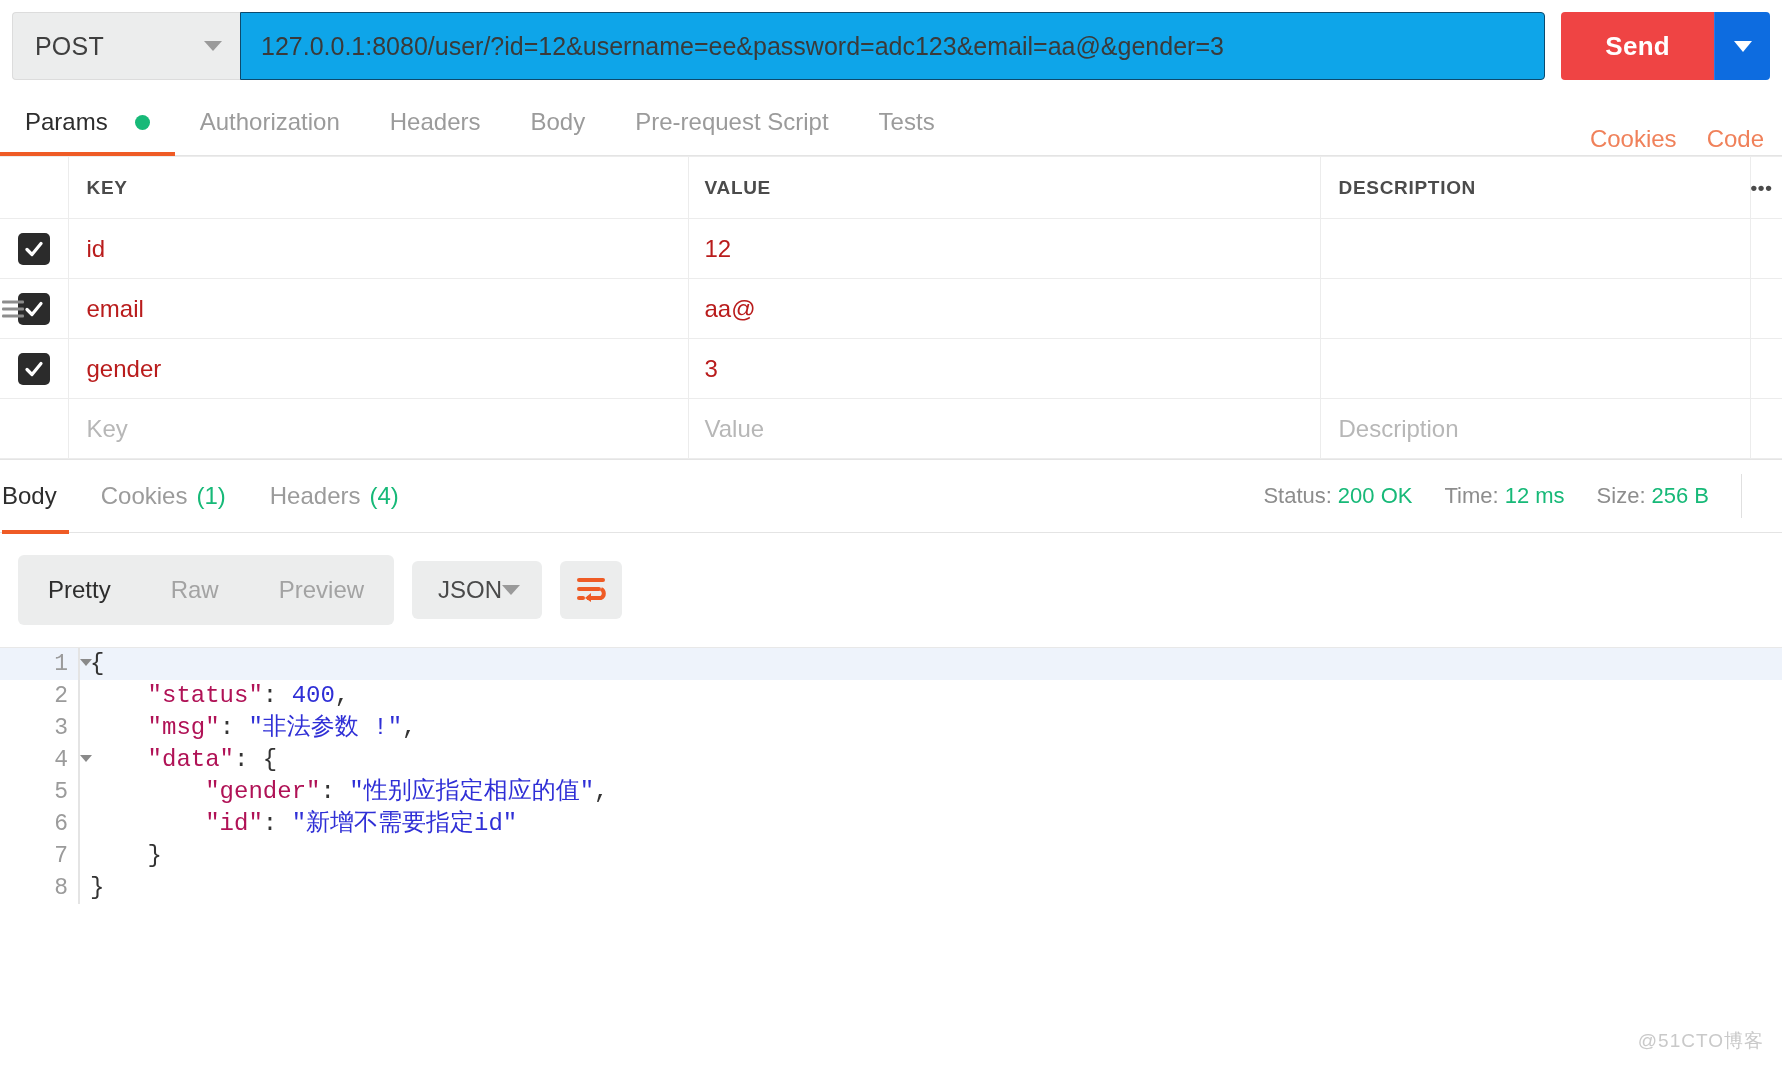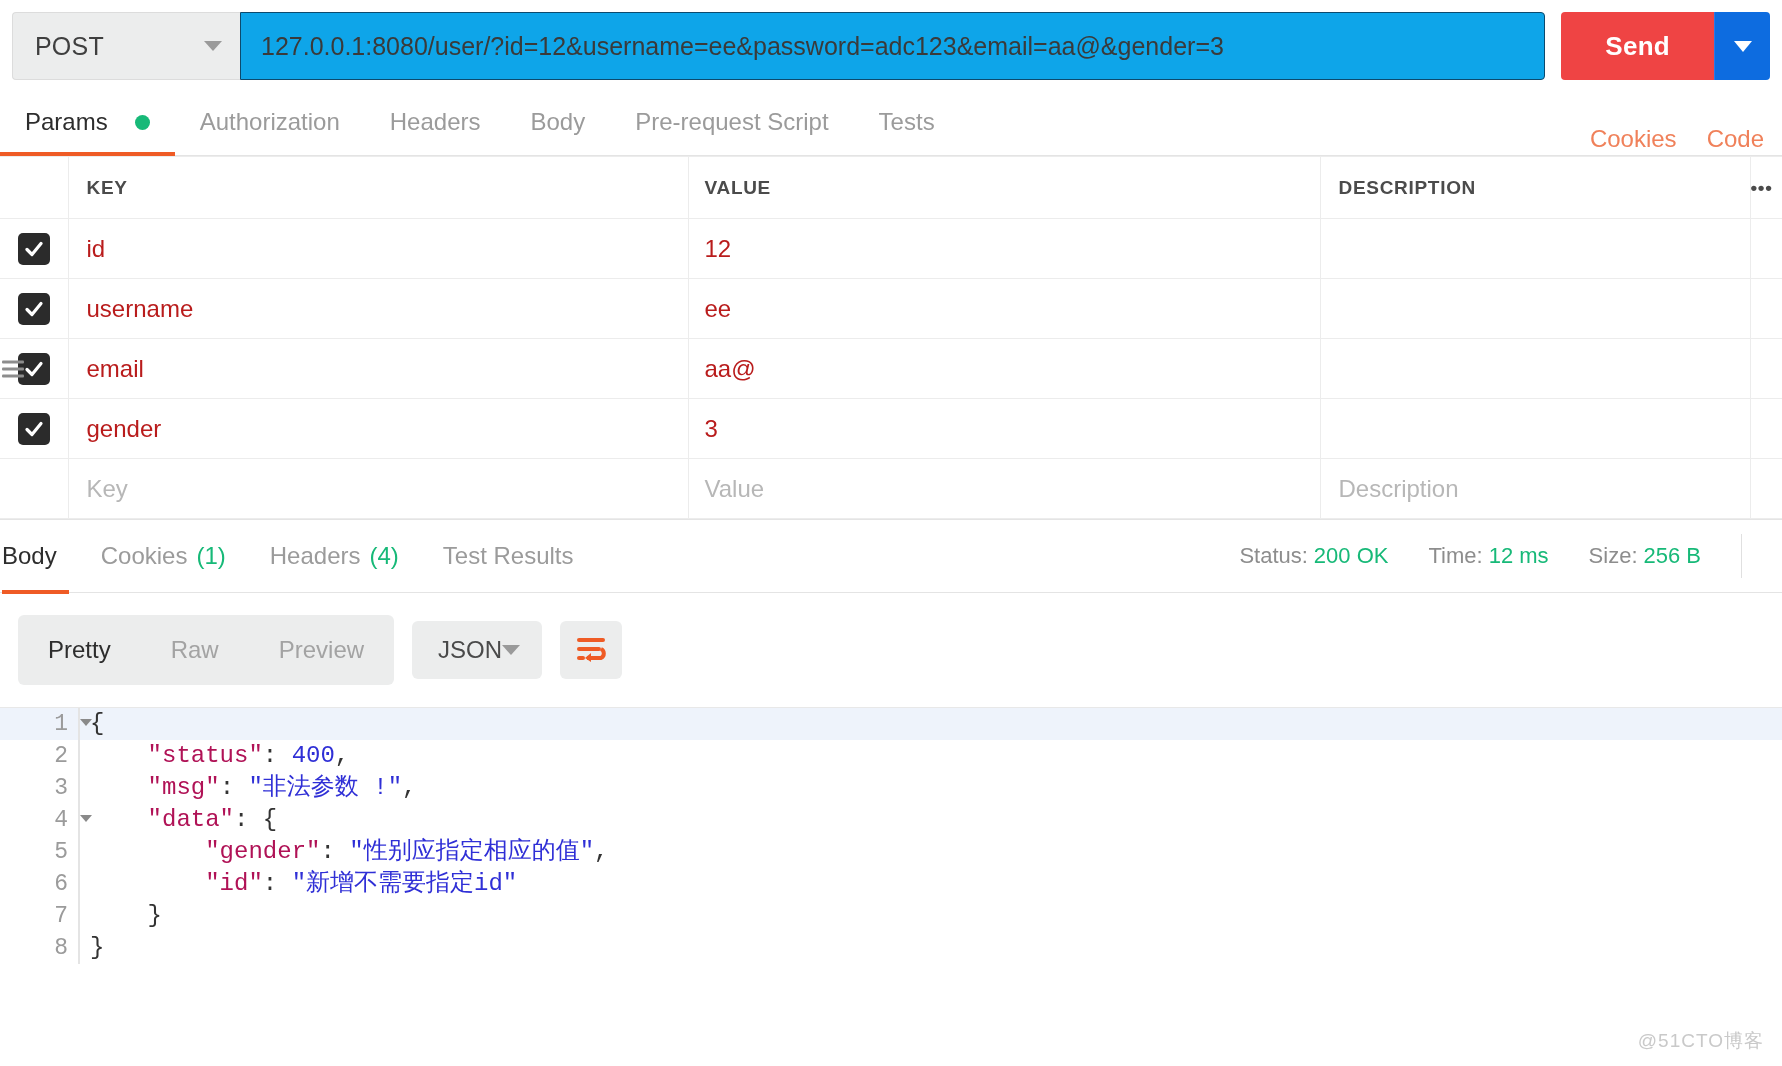--- a/index.html
+++ b/index.html
@@ -122,21 +122,21 @@
     height: 74px; display: flex; align-items: center; gap: 9px;
     padding: 0 22px; font-size: 24px; color: #9b9b9b; cursor: pointer; position: relative;
   }
   .resptab:first-child { padding-left: 2px; padding-right: 22px; }
   .resptab.active { color: #2d2d2d; }
   .resptab.active:after {
     content: ""; position: absolute; left: 2px; right: 10px; bottom: -1px;
     height: 4px; background: #ef5b25;
   }
   .count-green { color: #17b978; }
-  .meta { margin-left: auto; display: flex; align-items: center; gap: 40px; padding-right: 40px; }
+  .meta { margin-left: auto; display: flex; align-items: center; gap: 32px; padding-right: 40px; }
   .meta-item { font-size: 22px; color: #8d8d8d; }
   .meta-item b { font-weight: normal; color: #17b978; margin-left: 6px; }
   .meta-sep { width: 1px; height: 44px; background: #e0e0e0; }
 
   
   .resp-tools { display: flex; align-items: center; gap: 18px; padding: 22px 0 22px 18px; }
   .seg {
     display: flex; background: #eceded; border-radius: 6px; height: 70px; align-items: center;
   }
   .seg-item {
@@ -259,35 +259,20 @@
           </div>
         </td>
         <td>id</td>
         <td class="val-c">12</td>
         <td></td>
         <td></td>
       </tr>
       <tr>
         <td class="chk-c">
           <div class="chk-cell">
-            <div class="cbox">
-              <svg width="22" height="22" viewBox="0 0 22 22">
-                  <path d="M4 11.5 L9 16.5 L18 5.5" stroke="#fff" stroke-width="3.2" fill="none" stroke-linecap="round" stroke-linejoin="round"></path>
-                </svg>
-            </div>
-          </div>
-        </td>
-        <td>username</td>
-        <td class="val-c">ee</td>
-        <td></td>
-        <td></td>
-      </tr>
-      <tr>
-        <td class="chk-c">
-          <div class="chk-cell">
             <div class="drag-handle">
                 <span></span>
                 <span></span>
                 <span></span>
               </div>
             <div class="cbox">
               <svg width="22" height="22" viewBox="0 0 22 22">
                   <path d="M4 11.5 L9 16.5 L18 5.5" stroke="#fff" stroke-width="3.2" fill="none" stroke-linecap="round" stroke-linejoin="round"></path>
                 </svg>
             </div>
@@ -328,23 +313,20 @@
       <span>Body</span>
     </div>
     <div class="resptab">
       <span>Cookies</span>
       <span class="count-green">(1)</span>
     </div>
     <div class="resptab">
       <span>Headers</span>
       <span class="count-green">(4)</span>
     </div>
-    <div class="resptab">
-      <span>Test Results</span>
-    </div>
     <div class="meta">
       <span class="meta-item">
         <span>Status:</span><b>200 OK</b>
       </span>
       <span class="meta-item">
         <span>Time:</span><b>12 ms</b>
       </span>
       <span class="meta-item">
         <span>Size:</span><b>256 B</b>
       </span>

